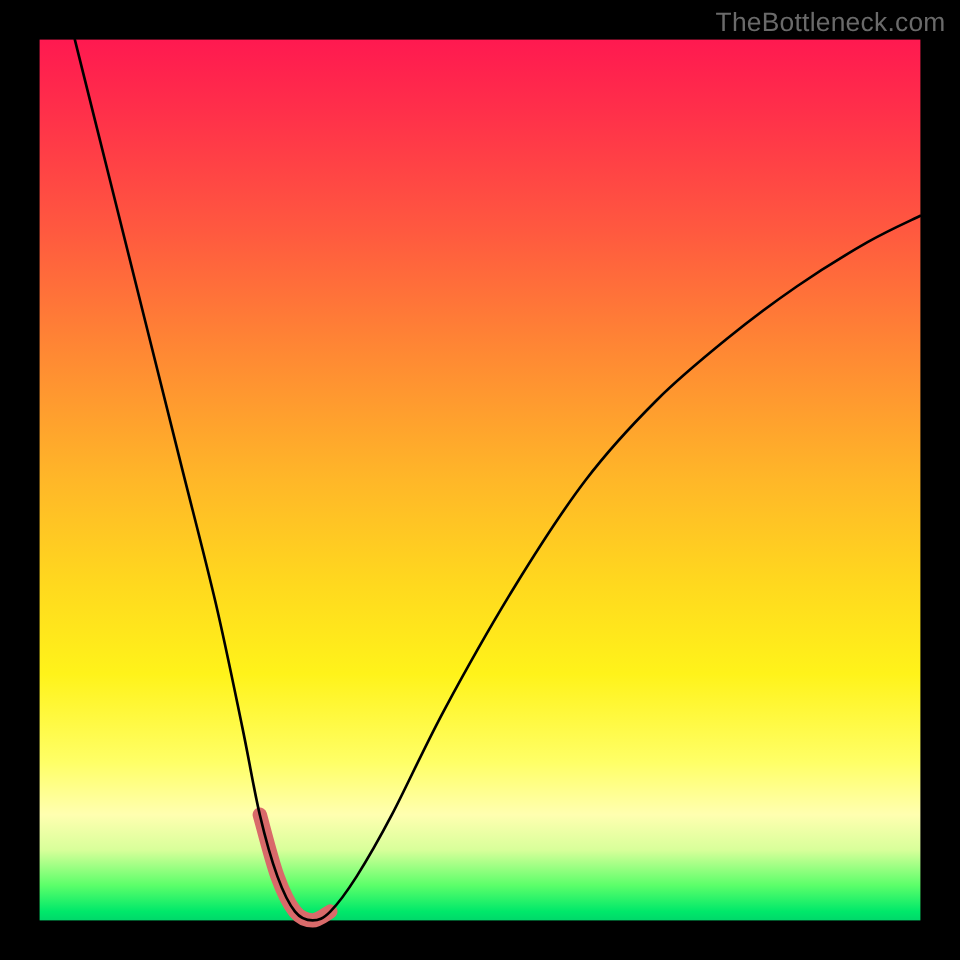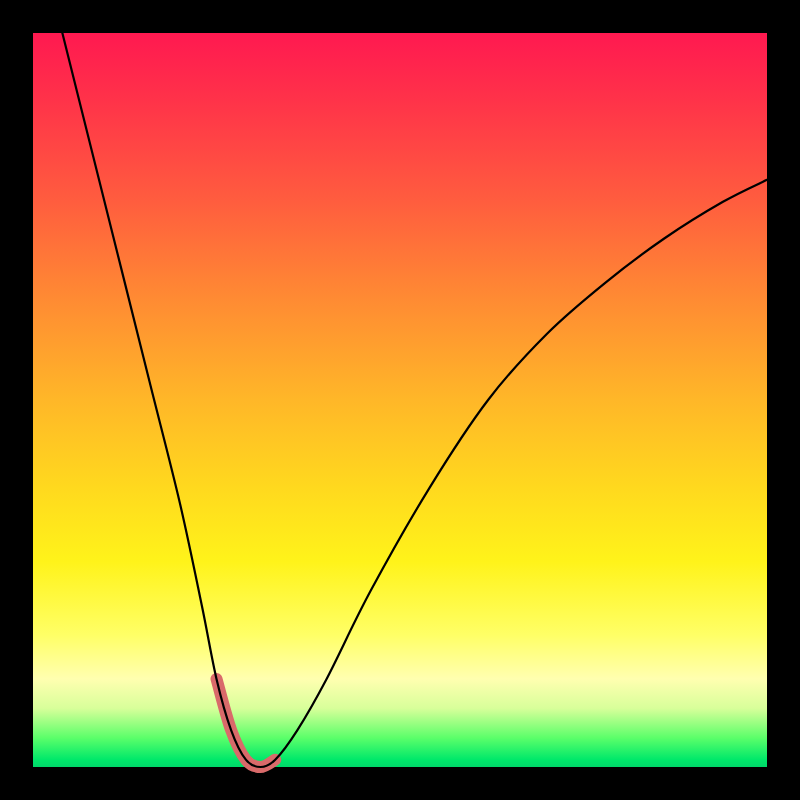--- a/index.html
+++ b/index.html
@@ -81,13 +81,14 @@
 
 <div class="frame">
 
   <div class="plot-area">
     <svg class="curve" viewBox="0 0 734 734" preserveAspectRatio="none">
       <path id="highlight-path" class="curve-highlight" d="M 183.5 645.92 C 185.94666666666666 654.4833333333333 193.2866666666667 683.8433333333332 198.18 697.3 C 203.07333333333332 710.7566666666667 207.96666666666664 720.5433333333333 212.85999999999999 726.66 C 217.75333333333333 732.7766666666666 222.64666666666665 734 227.54 734 C 232.43333333333334 734 239.77333333333334 727.8833333333333 242.22 726.66"></path>
       <path id="main-path" class="curve-main" d="M 29.36 0 C 34.25333333333333 19.57333333333334 48.93333333333333 78.29333333333341 58.72 117.44000000000005 C 68.50666666666666 156.5866666666667 78.29333333333334 195.7333333333333 88.08 234.87999999999994 C 97.86666666666666 274.0266666666666 107.65333333333334 313.1733333333333 117.44 352.32 C 127.22666666666666 391.4666666666667 138.23666666666668 433.06 146.8 469.76 C 155.36333333333334 506.46 162.70333333333332 543.16 168.82 572.52 C 174.93666666666667 601.88 178.60666666666665 625.1233333333333 183.5 645.92 C 188.39333333333335 666.7166666666666 193.2866666666667 683.8433333333332 198.18 697.3 C 203.07333333333332 710.7566666666667 207.96666666666664 720.5433333333333 212.85999999999999 726.66 C 217.75333333333333 732.7766666666666 222.64666666666665 734 227.54 734 C 232.43333333333334 734 236.10333333333332 732.7766666666666 242.22 726.66 C 248.33666666666667 720.5433333333333 255.67666666666668 710.7566666666667 264.24 697.3 C 272.80333333333334 683.8433333333332 281.3666666666667 669.1633333333333 293.6 645.92 C 305.83333333333337 622.6766666666666 320.5133333333333 589.6466666666666 337.64 557.84 C 354.76666666666665 526.0333333333334 376.7866666666667 486.88666666666666 396.36 455.08 C 415.93333333333334 423.2733333333333 435.50666666666666 392.69 455.08 367 C 474.6533333333333 341.31 494.22666666666663 320.5133333333333 513.8 300.94 C 533.3733333333333 281.3666666666667 552.9466666666666 265.46333333333337 572.52 249.56 C 592.0933333333334 233.65666666666667 611.6666666666667 218.97666666666666 631.24 205.51999999999998 C 650.8133333333333 192.0633333333333 672.8333333333333 178.6066666666666 689.9599999999999 168.81999999999994 C 707.0866666666666 159.03333333333327 726.66 150.46999999999994 734 146.79999999999995"></path>
     </svg>
   </div>
 
+  <div class="watermark">TheBottleneck.com</div>
 </div>
 
 </body></html>

